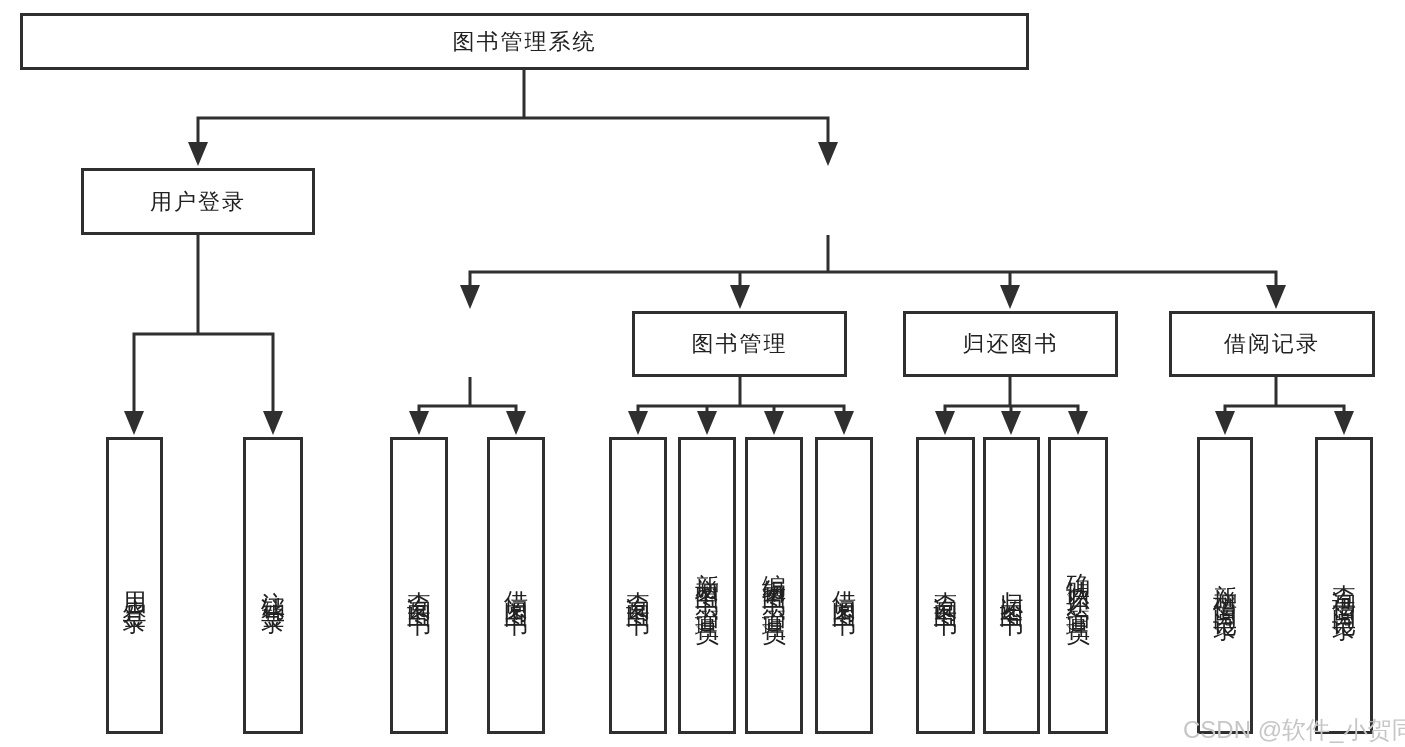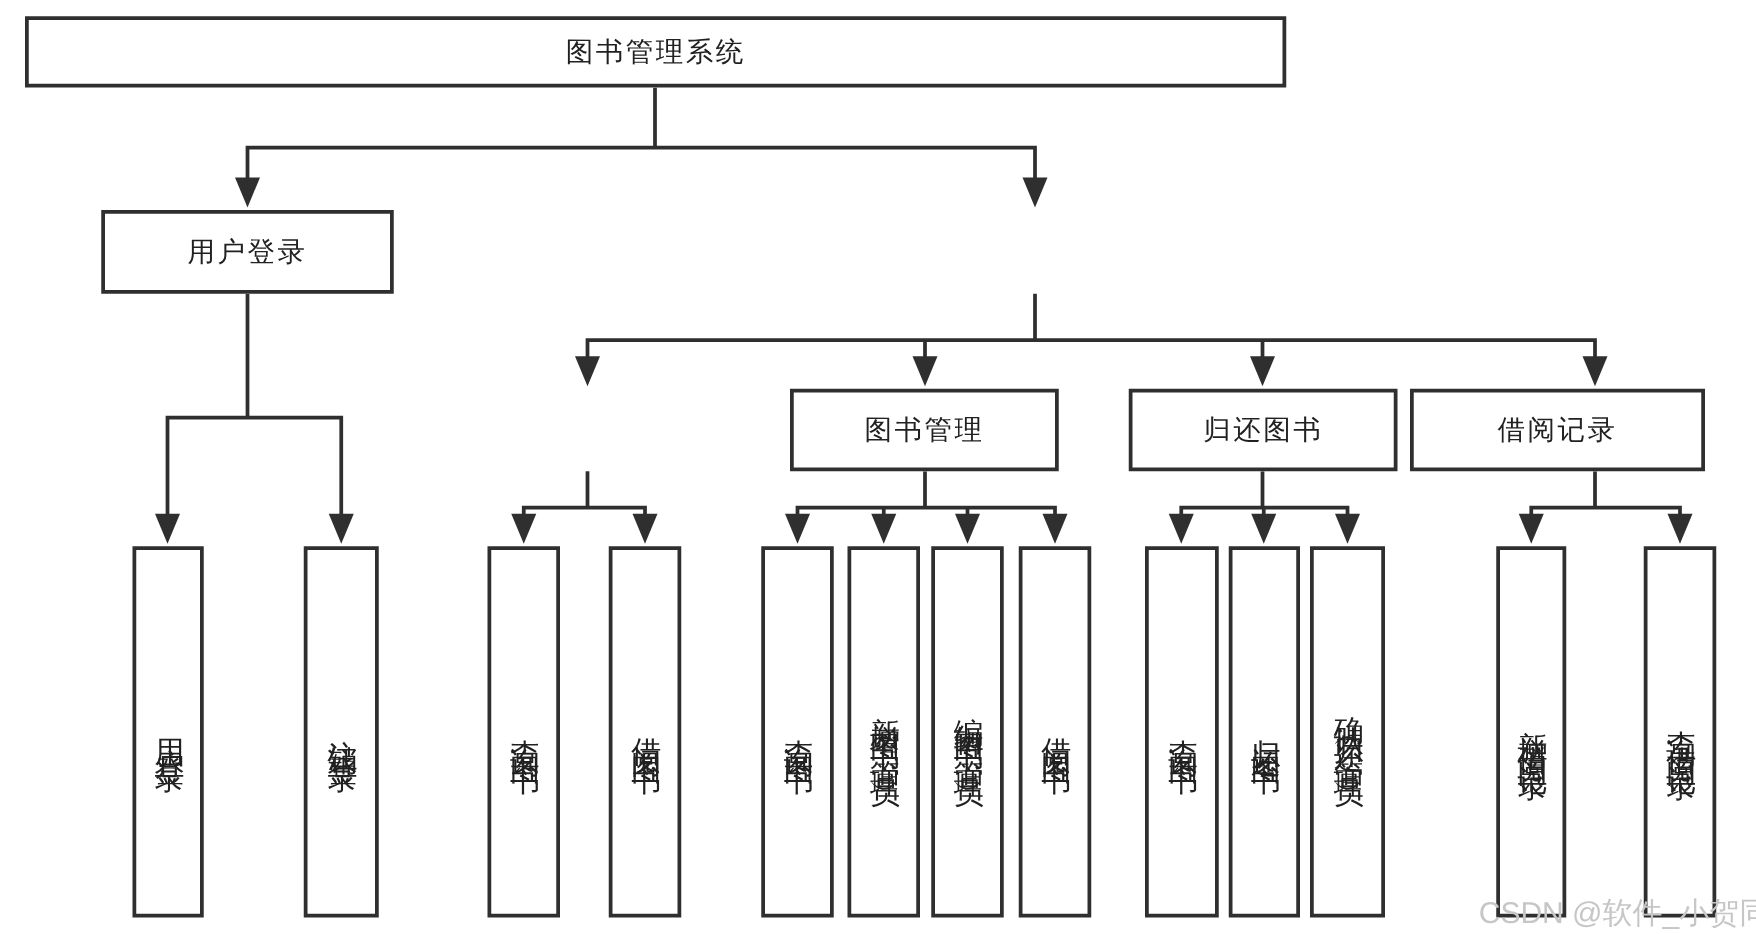--- a/index.html
+++ b/index.html
@@ -91,21 +91,21 @@
   <div class="box h" style="left:81px;top:168px;width:234px;height:67px">
     <span>用户登录</span>
   </div>
 
   <div class="box h" style="left:632px;top:311px;width:215px;height:66px">
     <span>图书管理</span>
   </div>
   <div class="box h" style="left:903px;top:311px;width:215px;height:66px">
     <span>归还图书</span>
   </div>
-  <div class="box h" style="left:1128px;top:311px;width:236px;height:66px">
+  <div class="box h" style="left:1169px;top:311px;width:206px;height:66px">
     <span>借阅记录</span>
   </div>
 
   <div class="box v" style="left:106px;top:437px;width:57px;height:297px">
     <span>用户登录</span>
   </div>
   <div class="box v" style="left:243px;top:437px;width:60px;height:297px">
     <span>注销登录</span>
   </div>
 

